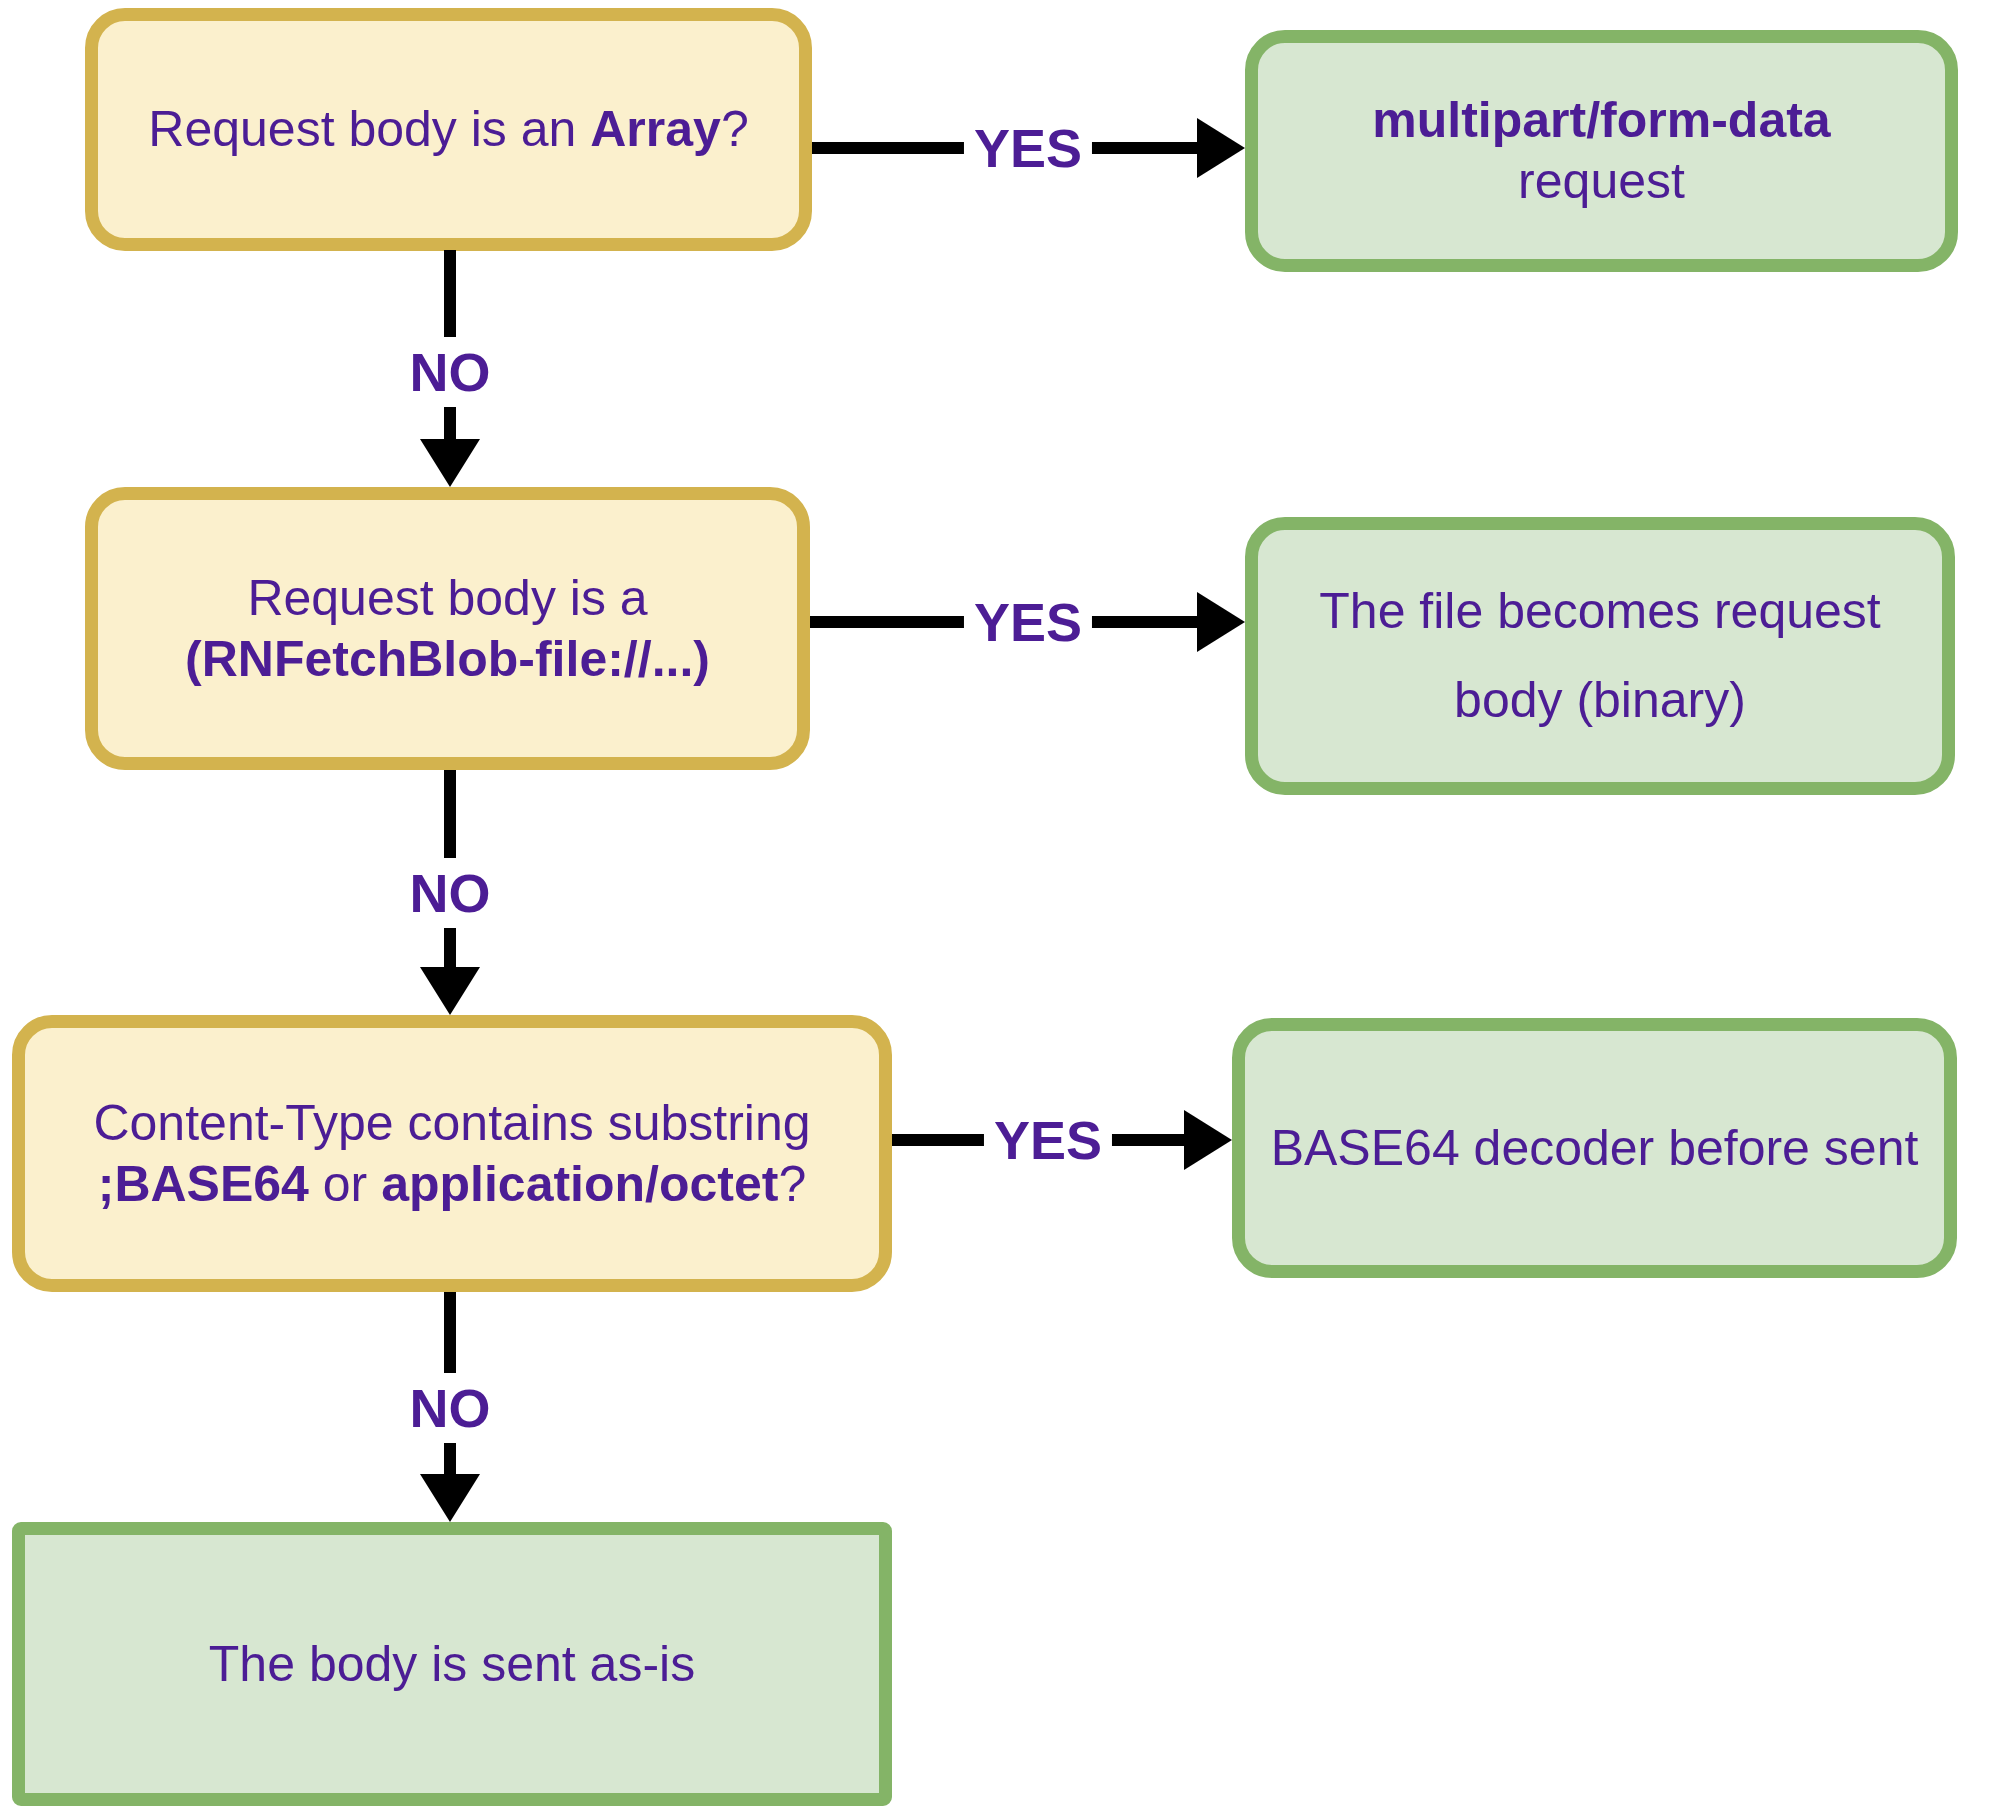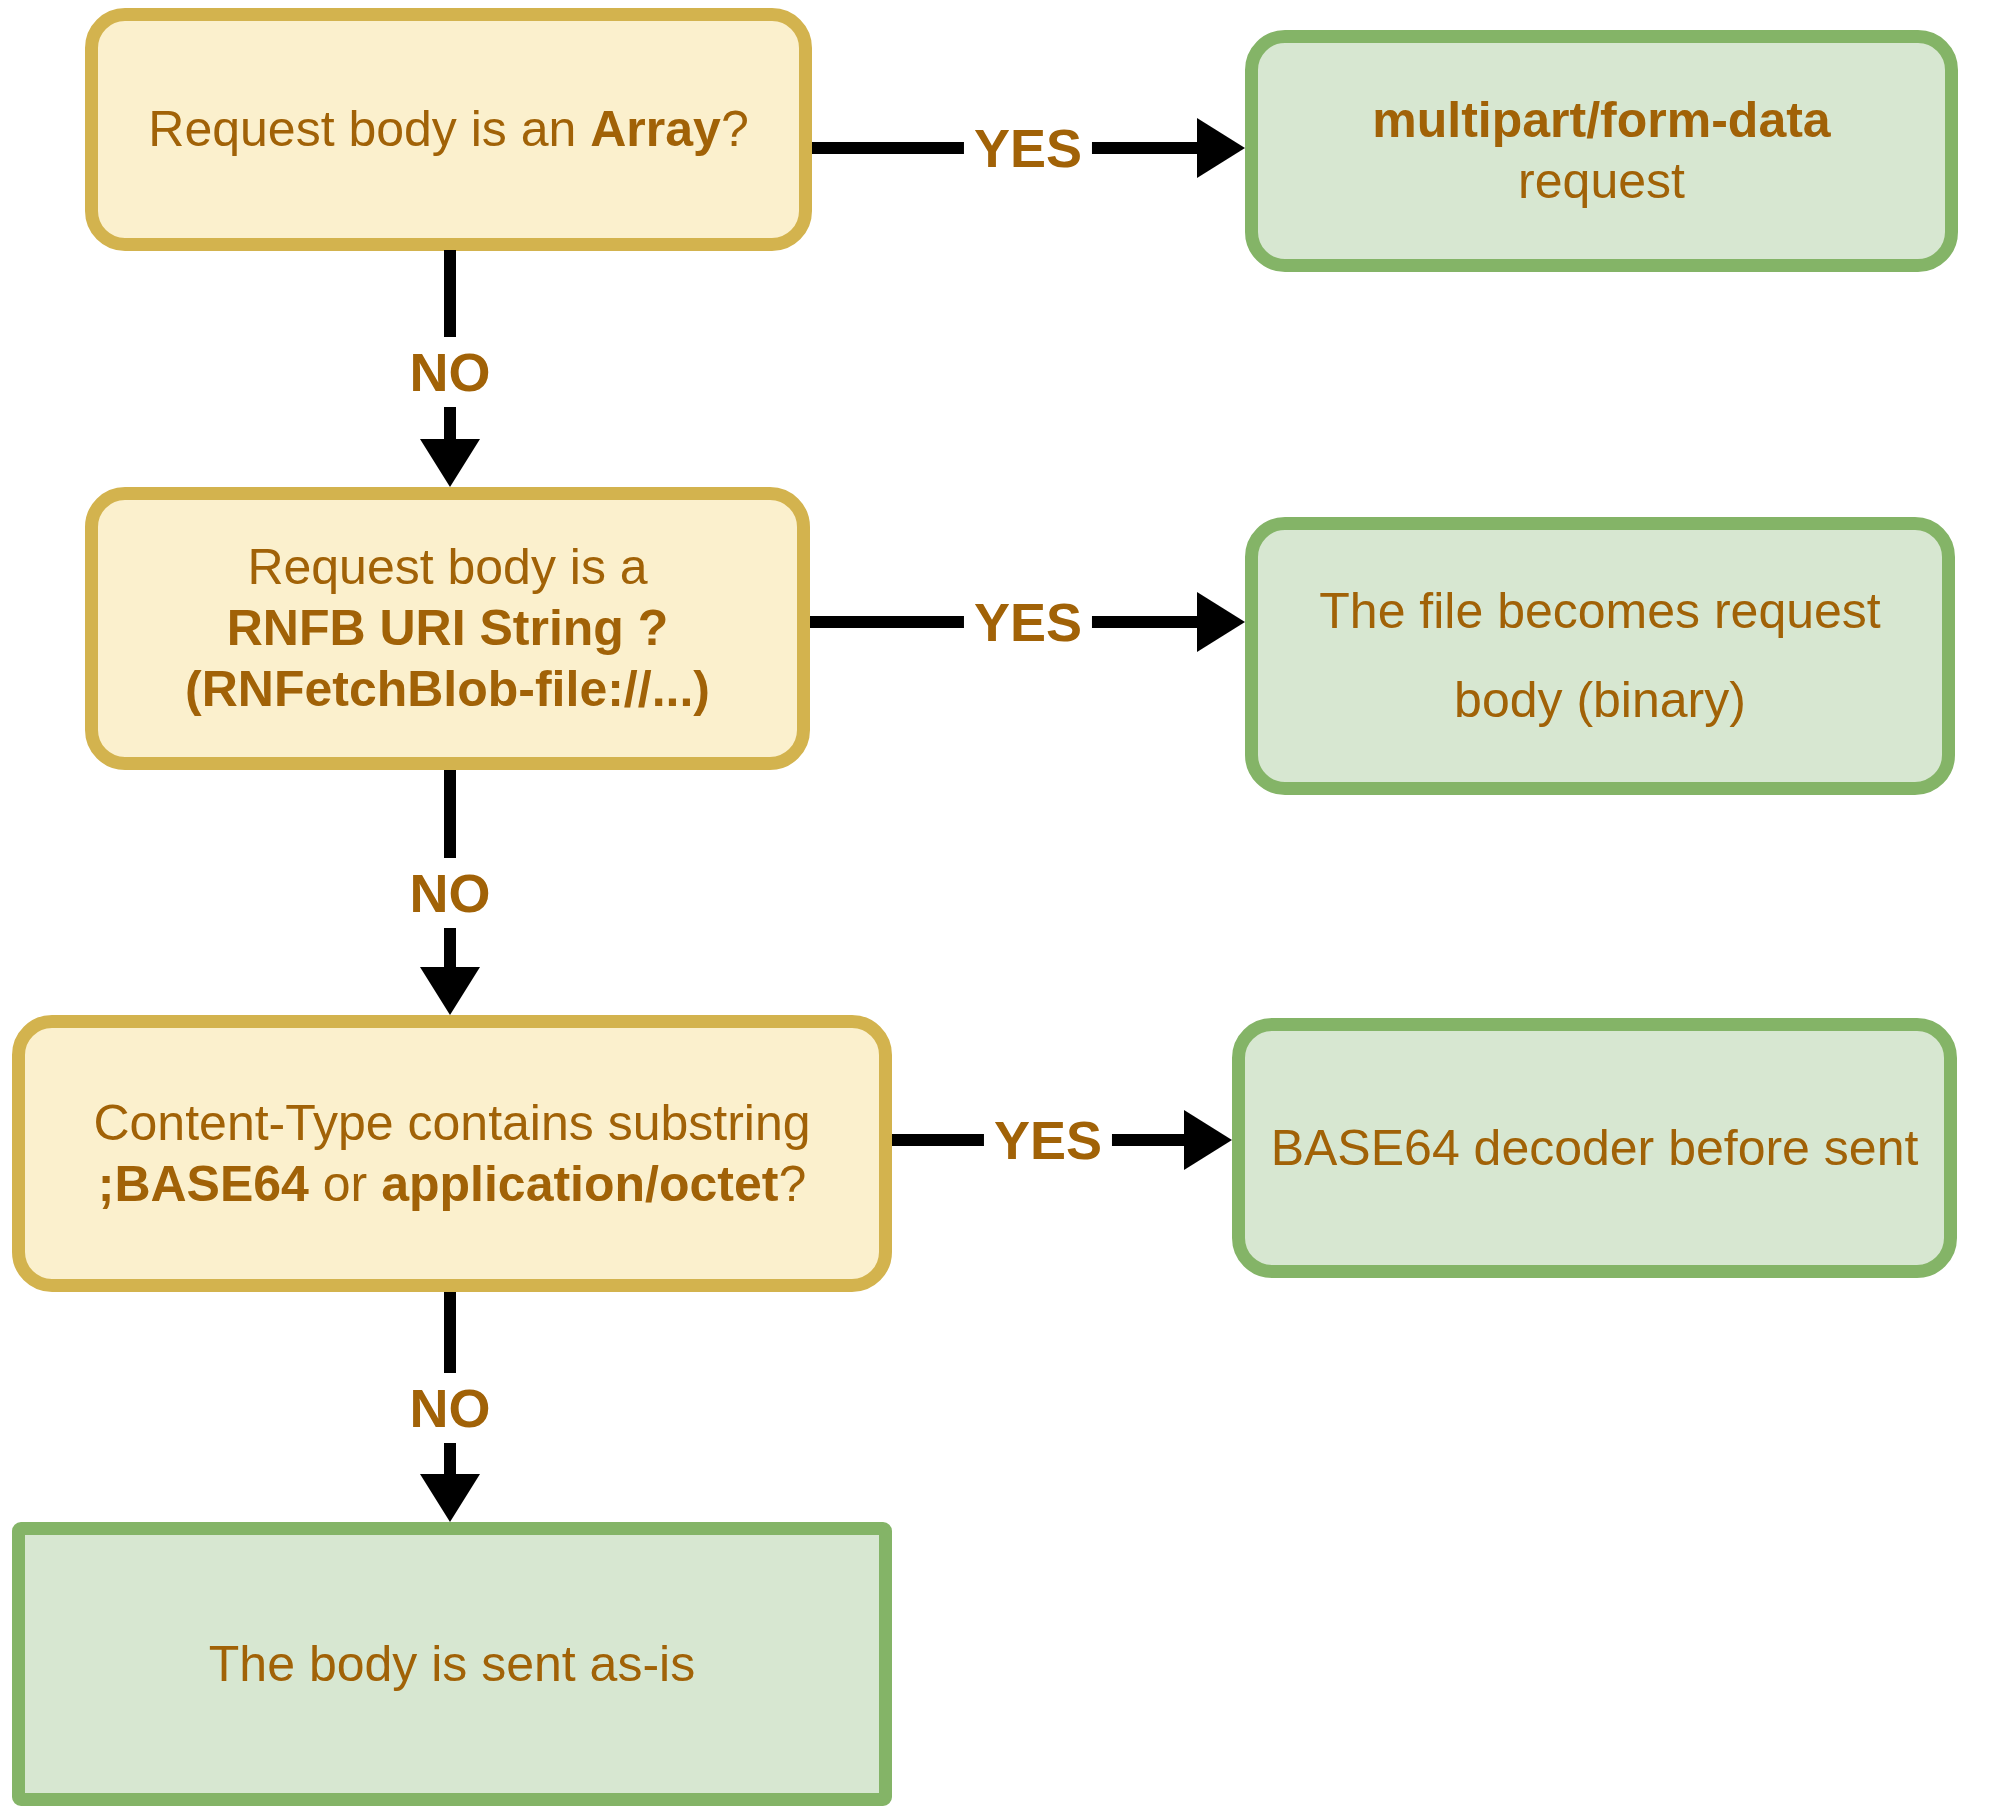--- a/index.html
+++ b/index.html
@@ -2,21 +2,21 @@
 <html><head>
 <meta charset="utf-8">
 <style>
   html, body { margin: 0; padding: 0; background: #ffffff; }
   .canvas {
     position: relative;
     width: 1992px;
     height: 1812px;
     background: #ffffff;
     font-family: "Liberation Sans", sans-serif;
-    color: #a16207;
+    color: #4c1d95;
   }
   .node {
     position: absolute;
     box-sizing: border-box;
     border-radius: 40px;
     display: flex;
     flex-direction: column;
     align-items: center;
     justify-content: center;
     text-align: center;
@@ -79,21 +79,20 @@
   <div class="edge-line" style="left:812px; top:142px; width:387px; height:12px;"></div>
   <div class="edge-head right" style="left:1197px; top:118px;"></div>
   <span class="edge-label" style="left:1028px; top:148px;">YES</span>
 
   <div class="edge-line" style="left:444px; top:250px; width:12px; height:189px;"></div>
   <div class="edge-head down" style="left:420px; top:439px;"></div>
   <span class="edge-label" style="left:450px; top:372px;">NO</span>
 
   <div class="node q" style="left:85px; top:487px; width:725px; height:283px;">
     <span class="line"><span>Request body is a</span></span>
-    <span class="line"><b>RNFB URI String ?</b></span>
     <span class="line"><b>(RNFetchBlob-file://...)</b></span>
   </div>
 
   <div class="node r" style="left:1245px; top:517px; width:710px; height:278px;gap:28px;">
     <span class="line"><span>The file becomes request</span></span>
     <span class="line"><span>body (binary)</span></span>
   </div>
 
   <div class="edge-line" style="left:810px; top:616px; width:387px; height:12px;"></div>
   <div class="edge-head right" style="left:1197px; top:592px;"></div>

